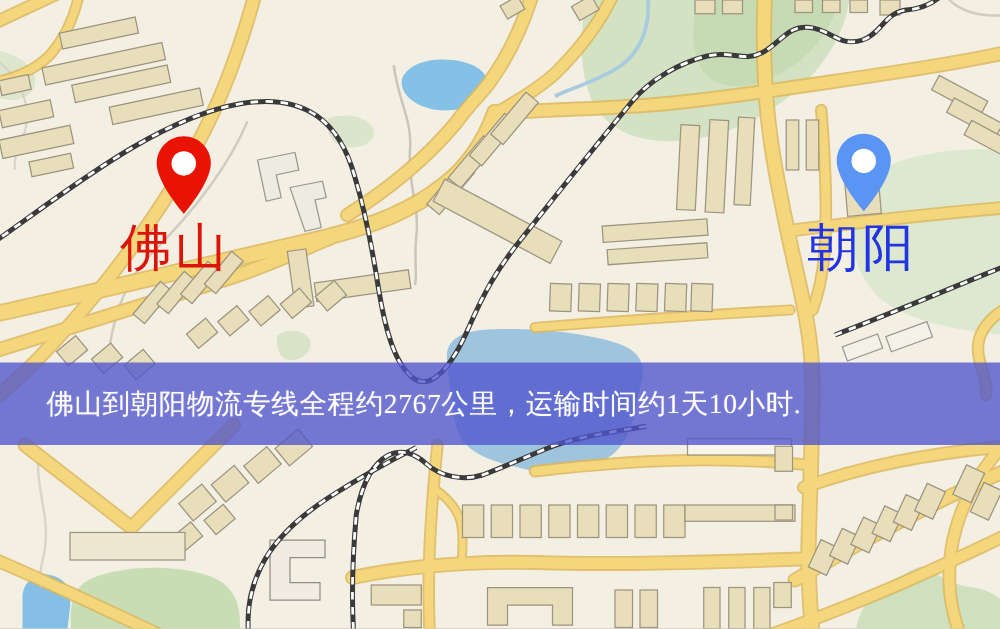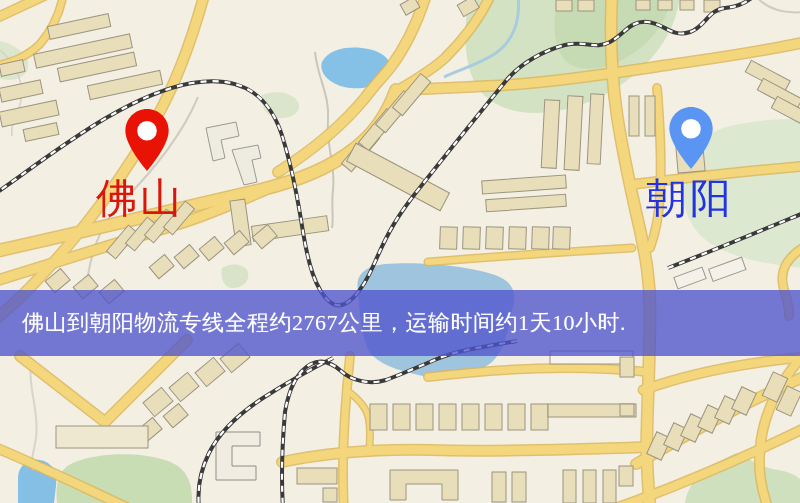--- a/index.html
+++ b/index.html
@@ -6,21 +6,21 @@
   #stage{position:relative;width:800px;height:503px;overflow:hidden;background:#f3efe3;
          font-family:"Liberation Serif","DejaVu Serif",serif;}
   #map-svg{position:absolute;left:0;top:0;}
   .pin{position:absolute;z-index:3;}
   .city-label{position:absolute;z-index:4;font-size:41px;font-weight:500;letter-spacing:3px;
               width:120px;text-align:center;line-height:1.0;}
   #origin-label{left:80px;top:178px;color:#dc150a;}
   #destination-label{left:630px;top:178px;color:#2133e2;}
   #info-banner{position:absolute;left:0;top:290px;width:800px;height:66px;z-index:5;
                background:rgba(80,84,205,0.78);display:flex;align-items:center;}
-  #info-banner span{color:#ffffff;font-size:22px;letter-spacing:0.5px;padding-left:22px;
+  #info-banner span{color:#ffffff;font-size:22px;letter-spacing:0.5px;padding-left:37px;
                     white-space:nowrap;text-shadow:0 0 1px rgba(255,255,255,.4);}
 </style>
 </head>
 <body>
 
 <div id="stage">
 
   <svg id="map-svg" width="800" height="503" viewBox="0 0 800 503">
 
     <rect x="0" y="0" width="800" height="503" fill="#f3efe3"></rect>

